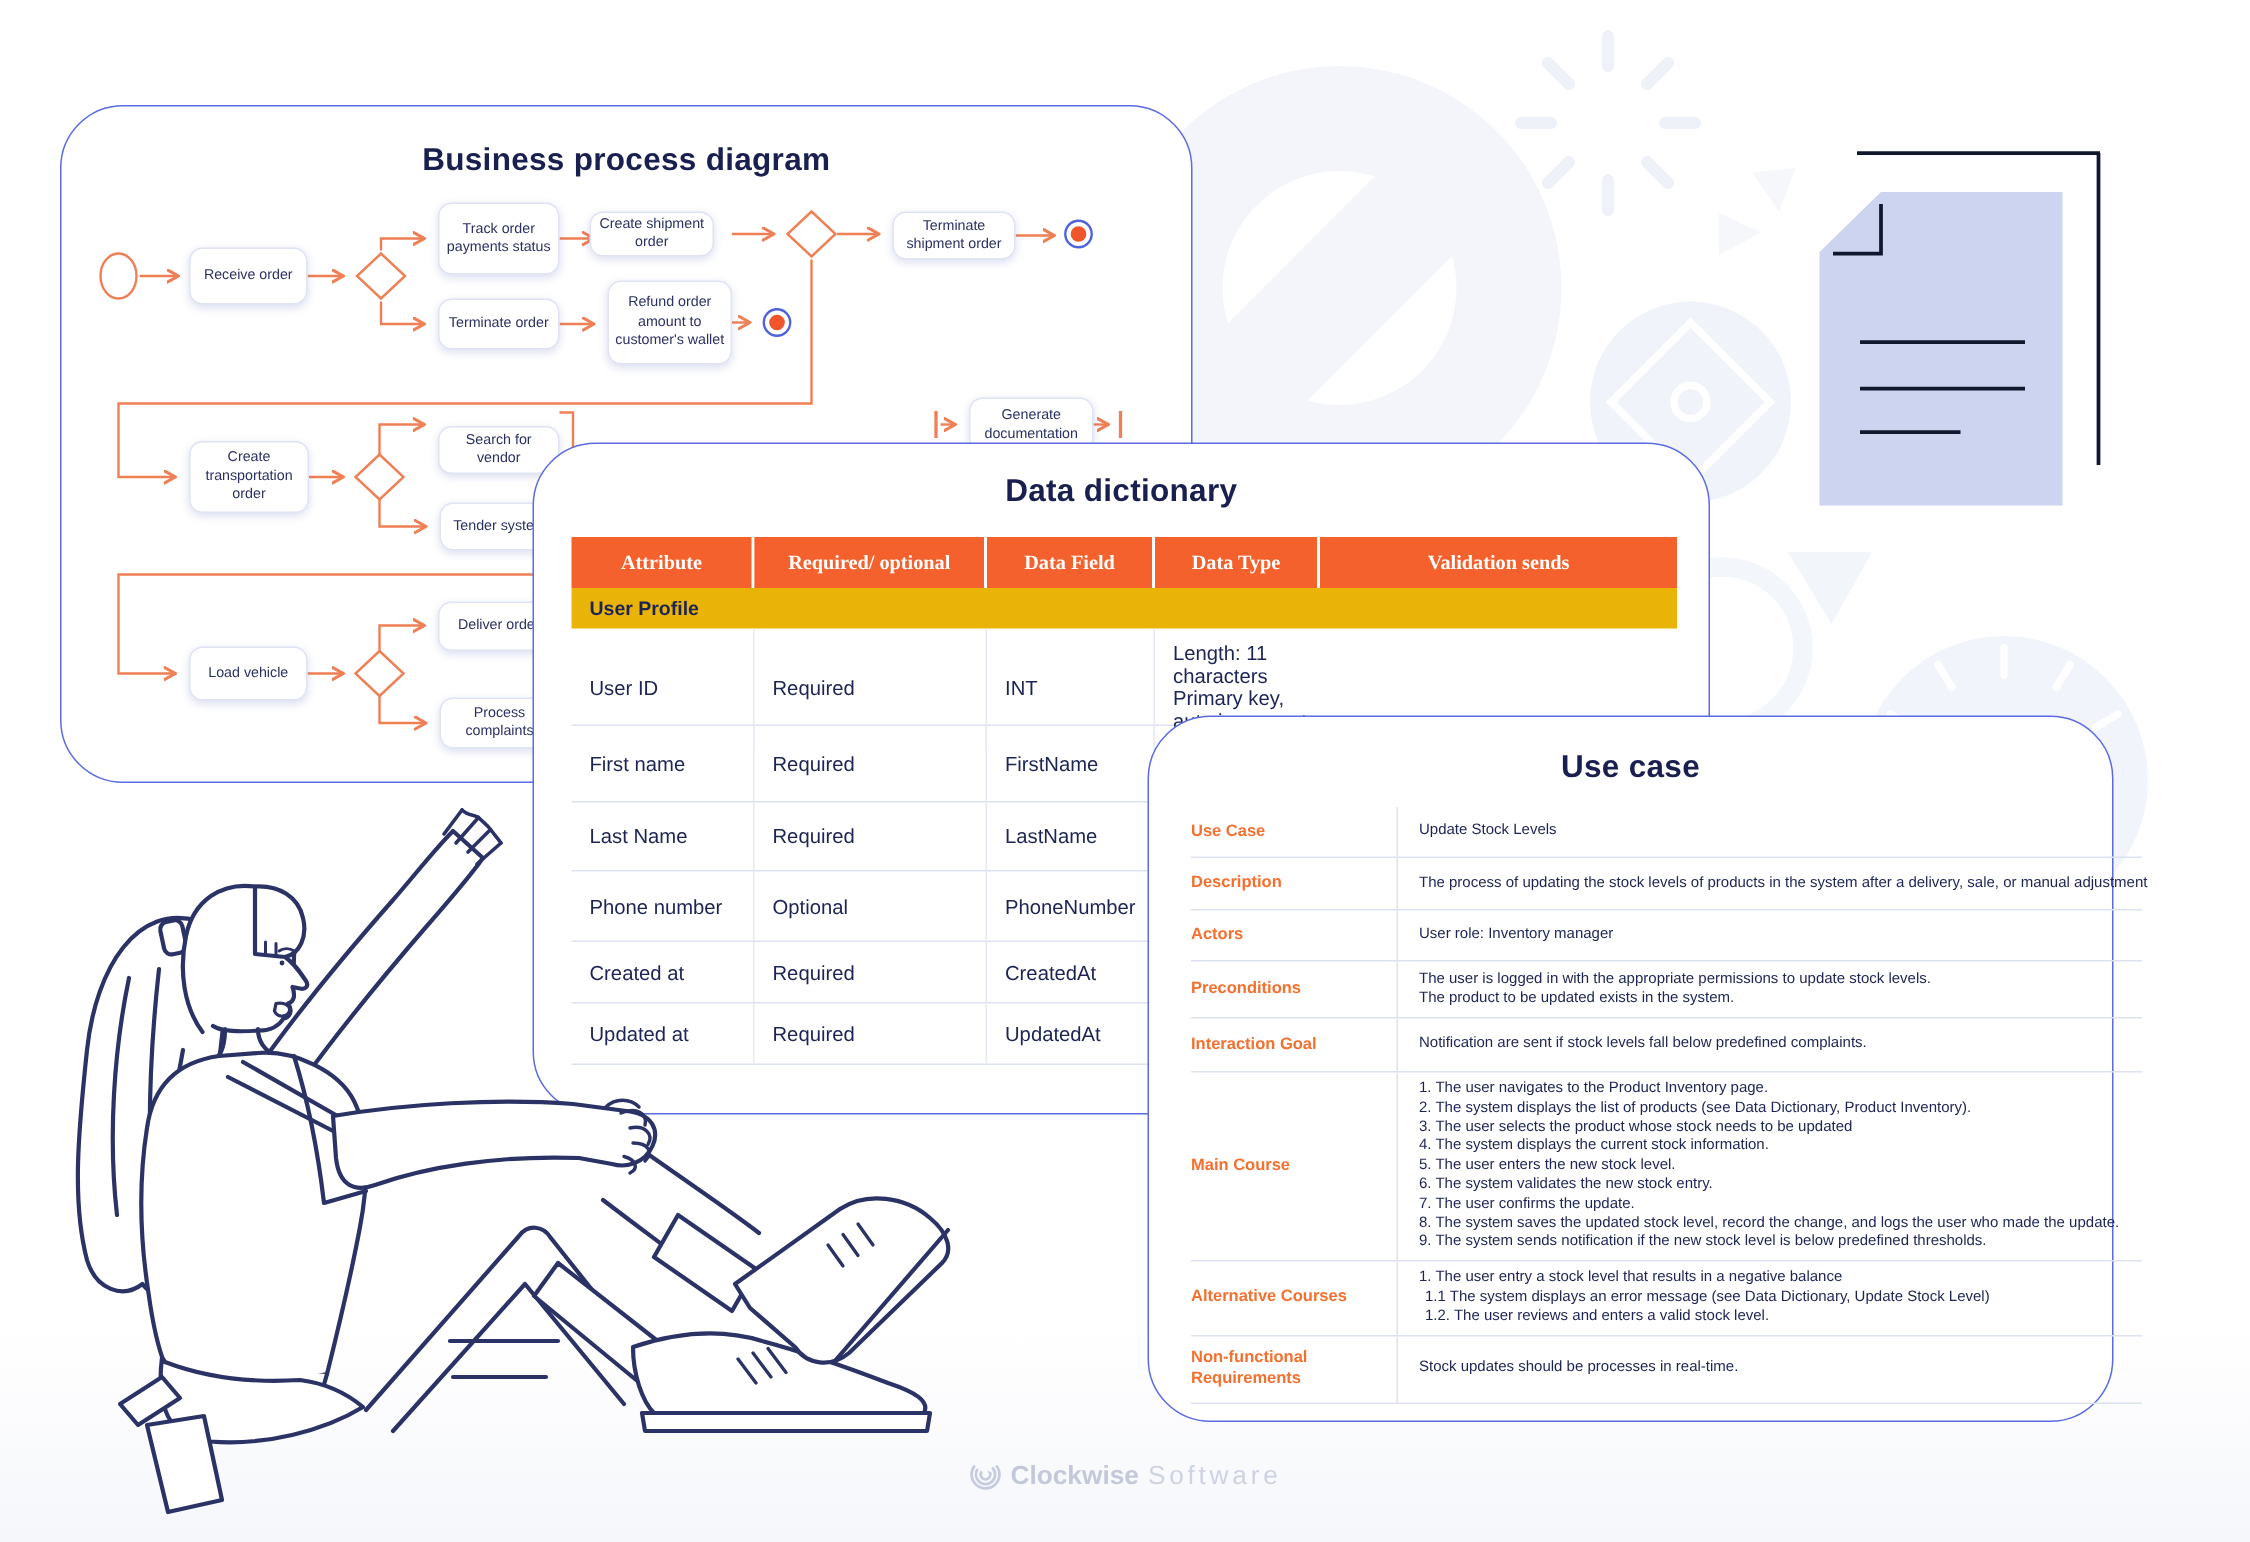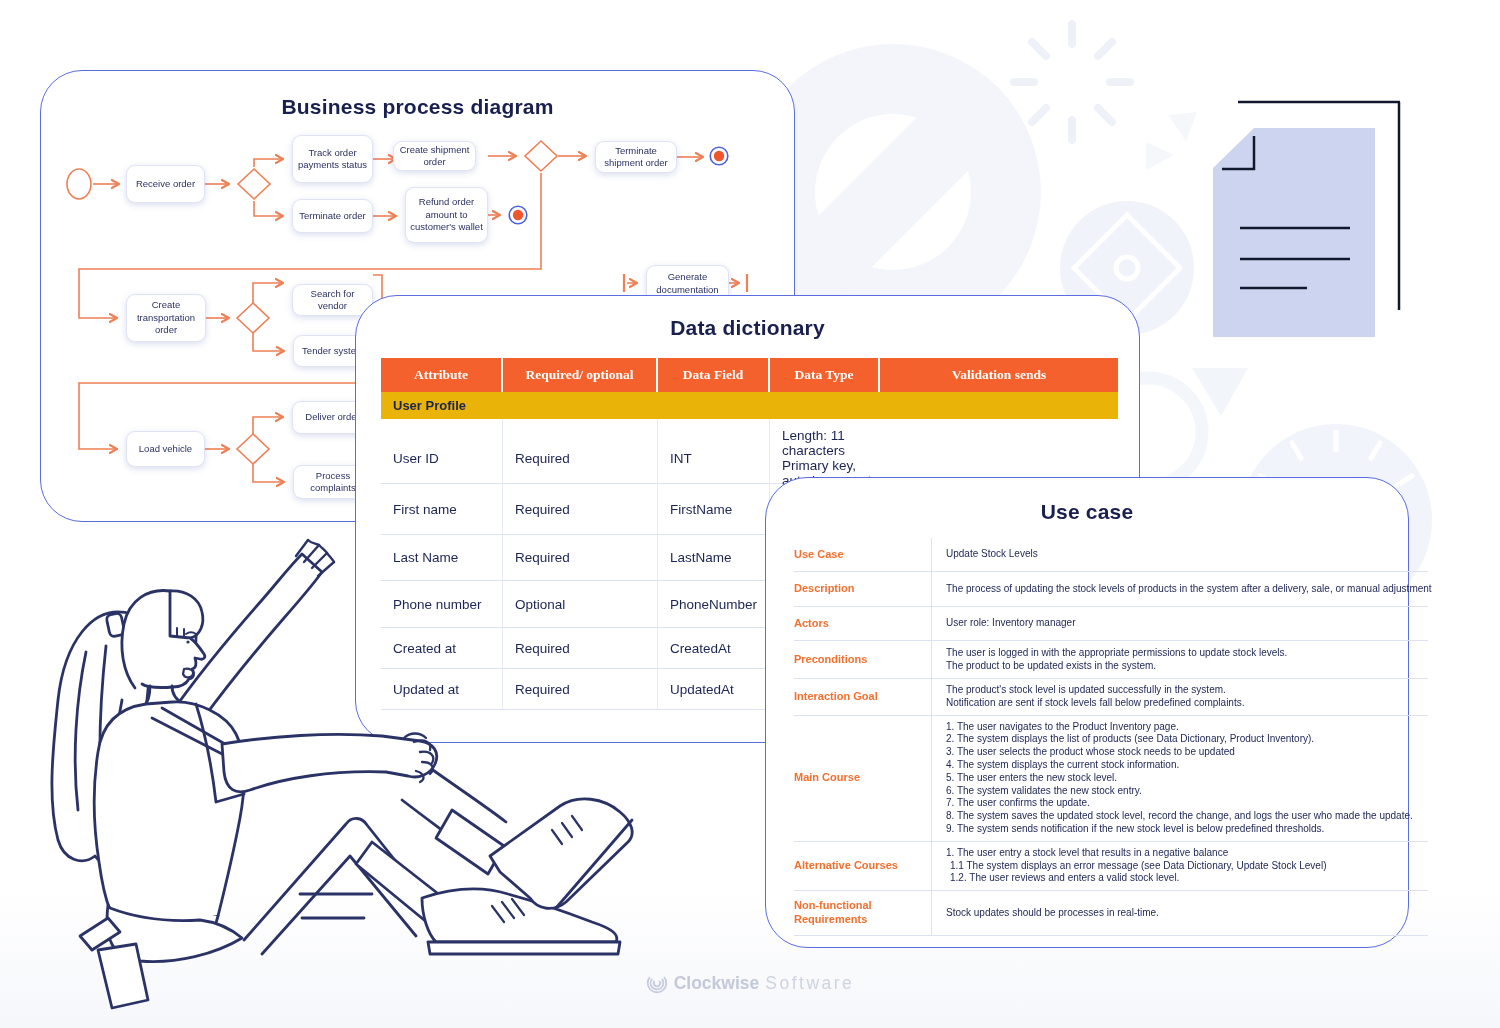--- a/index.html
+++ b/index.html
@@ -299,21 +299,20 @@
       <div class="uc-label">Preconditions</div>
       <div class="uc-content">
         <div class="uc-line">The user is logged in with the appropriate permissions to update stock levels.</div>
         <div class="uc-line">The product to be updated exists in the system.</div>
       </div>
     </div>
 
     <div class="uc-row" style="min-height:36px;">
       <div class="uc-label">Interaction Goal</div>
       <div class="uc-content">
-        <div class="uc-line">The product's stock level is updated successfully in the system.</div>
         <div class="uc-line">Notification are sent if stock levels fall below predefined complaints.</div>
       </div>
     </div>
 
     <div class="uc-row" style="min-height:120px;">
       <div class="uc-label">Main Course</div>
       <div class="uc-content">
         <div class="uc-line">1. The user navigates to the Product Inventory page.</div>
         <div class="uc-line">2. The system displays the list of products (see Data Dictionary, Product Inventory).</div>
         <div class="uc-line">3. The user selects the product whose stock needs to be updated</div>

